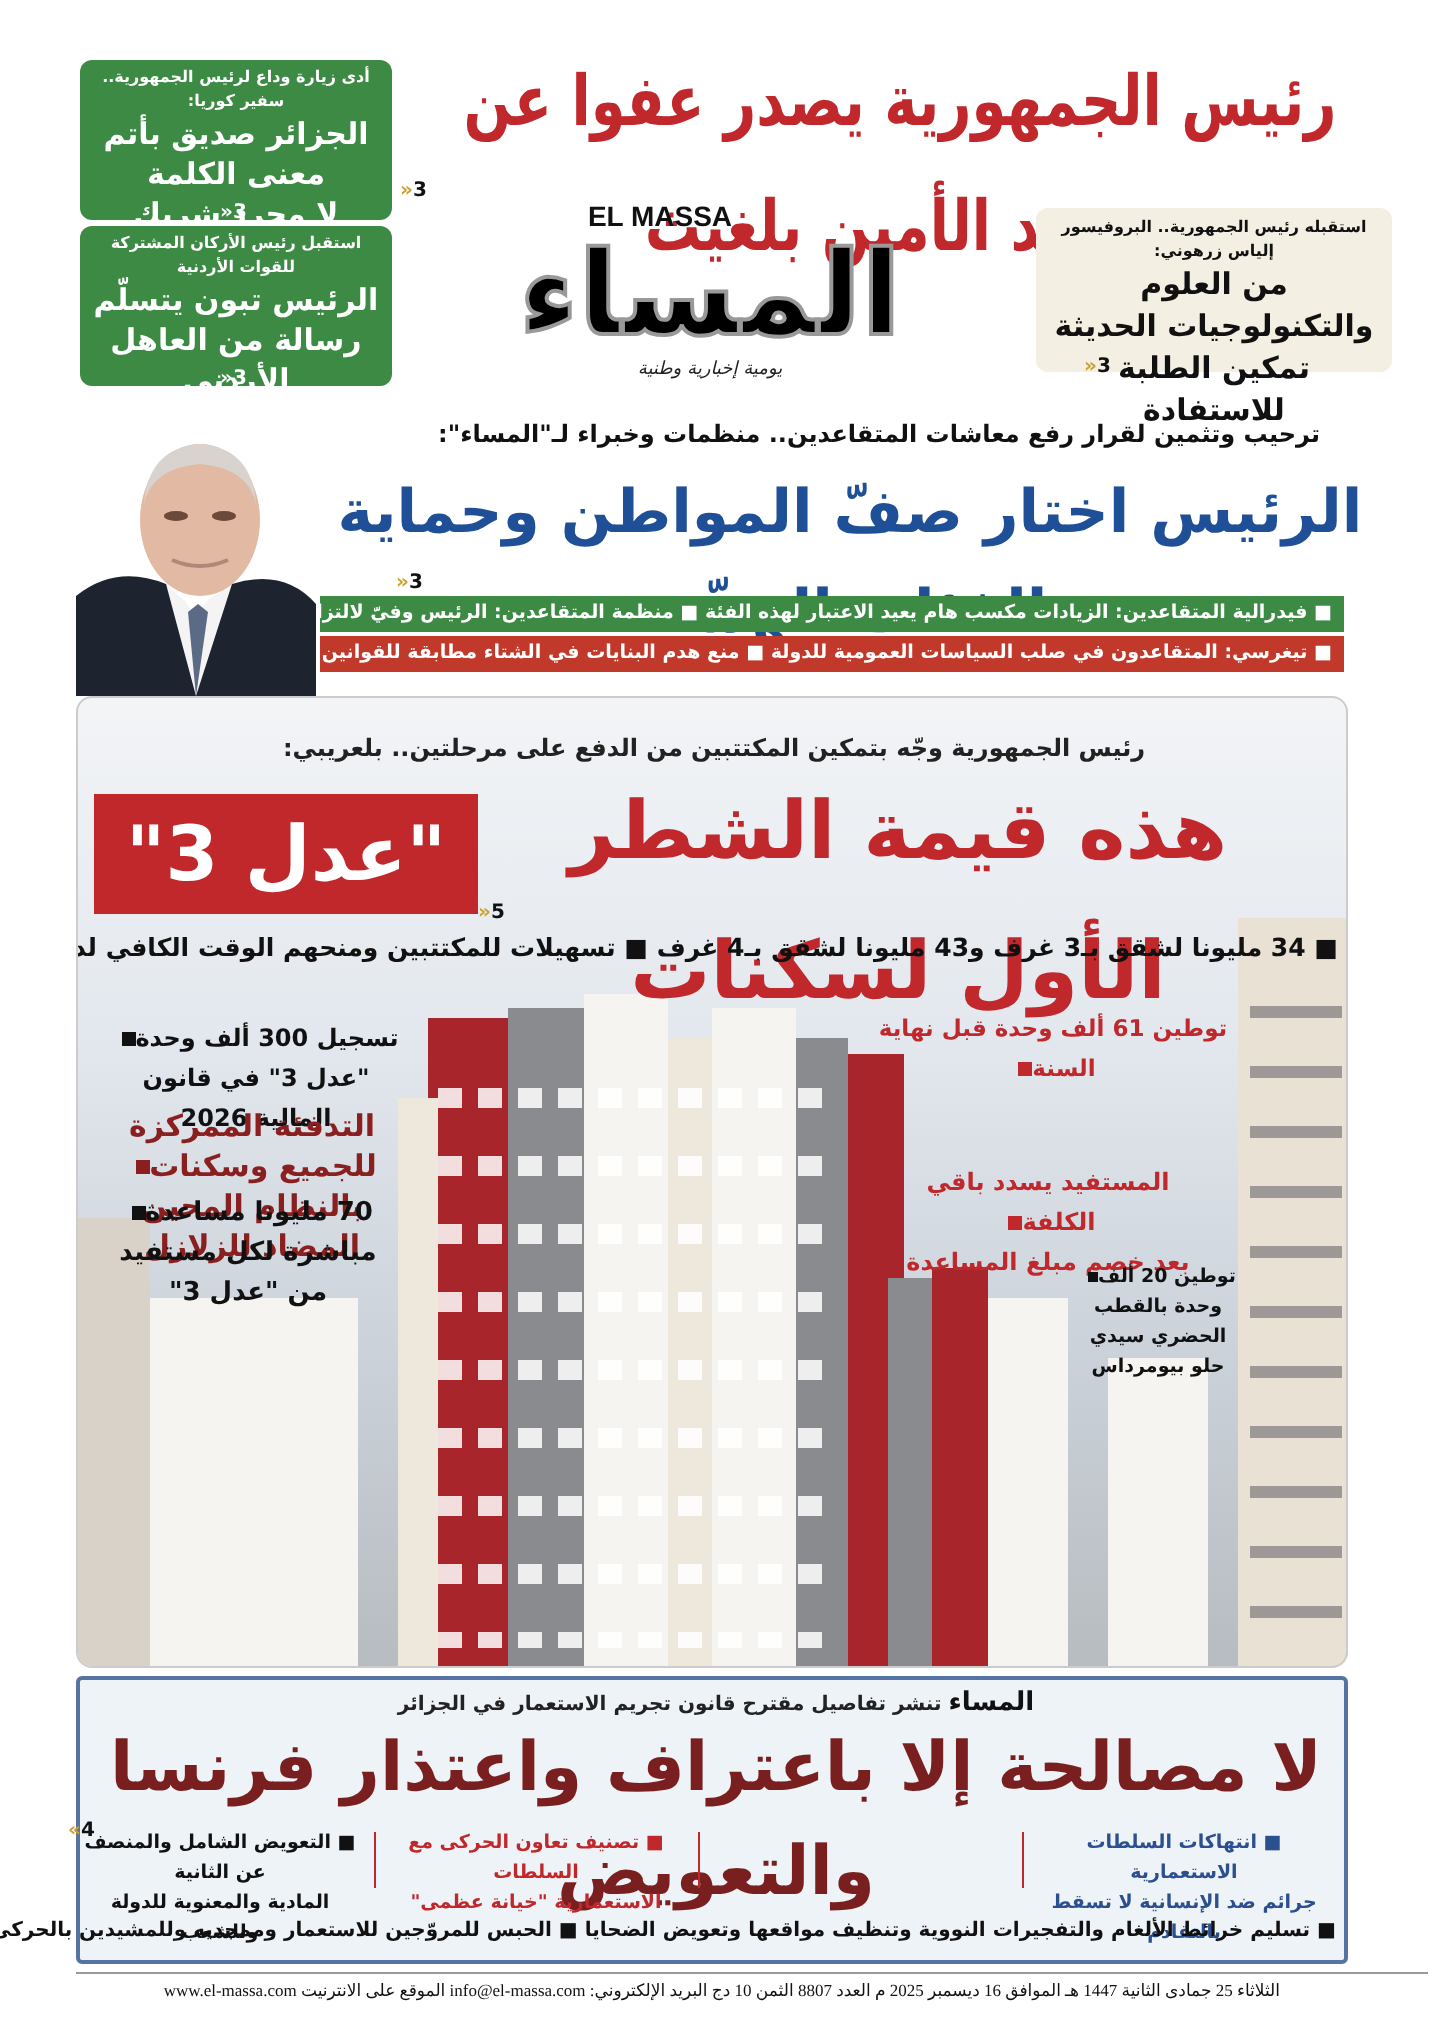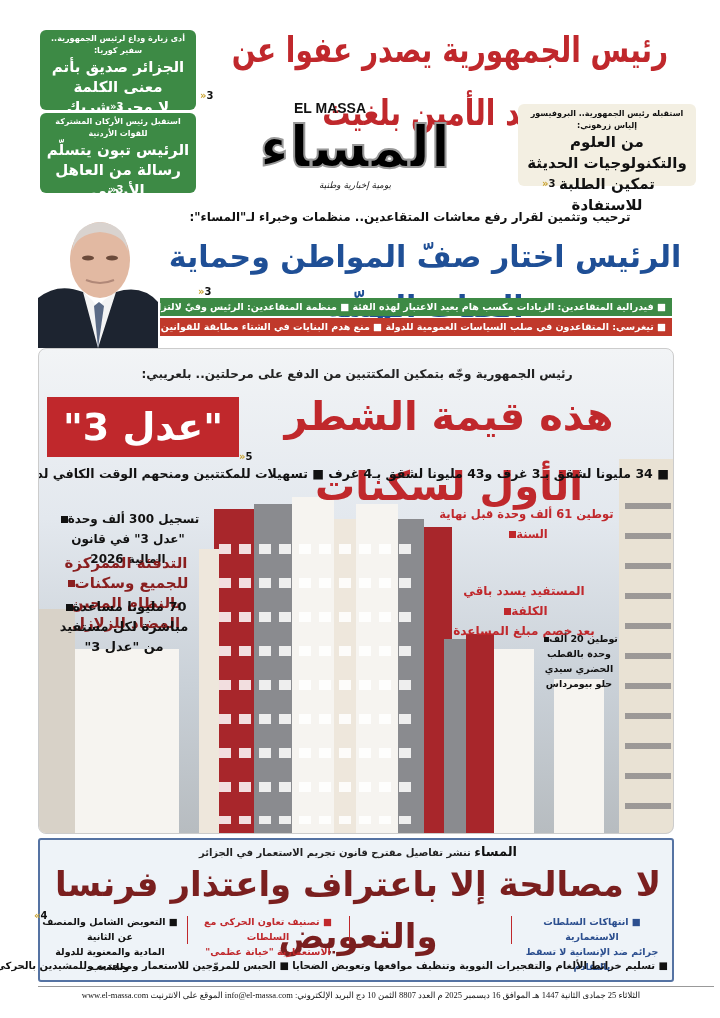--- a/index.html
+++ b/index.html
@@ -24,21 +24,21 @@
   .mast-arabic { left: 205px; top: 112px; width: 300px; height: 70px; text-align: center; font-weight: bold;
     font-size: 58px; line-height: 70px; color: #000; -webkit-text-stroke: 2px #999; letter-spacing: 2px; }
   .mast-tag { left: 255px; top: 180px; width: 200px; text-align: center; font-size: 9px; color: #222; font-style: italic; }
 
   
   .cream-box { left: 518px; top: 104px; width: 178px; height: 82px; background: #f3efe2; border-radius: 6px; text-align: center; padding: 4px; }
   .cream-kicker { font-size: 8px; font-weight: bold; line-height: 12px; }
   .cream-title { font-size: 15px; font-weight: bold; line-height: 21px; color: #111; }
 
   
-  .sub-kicker { left: 160px; top: 210px; width: 500px; text-align: center; font-size: 12px; font-weight: bold; color: #111; }
+  .sub-kicker { left: 160px; top: 210px; width: 500px; text-align: right; font-size: 12px; font-weight: bold; color: #111; }
   .main-blue { left: 165px; top: 232px; width: 520px; text-align: center; font-size: 30px; font-weight: bold; color: #1f4f96; line-height: 50px; letter-spacing: -1px; }
   .photo-president { left: 38px; top: 210px; width: 120px; height: 138px; overflow: hidden; }
   .banner-green { left: 160px; top: 298px; width: 512px; height: 18px; background: #3d8a45; color: #fff; font-size: 9.5px; font-weight: bold; line-height: 18px; padding: 0 6px; white-space: nowrap; overflow: hidden; }
   .banner-red { left: 160px; top: 318px; width: 512px; height: 18px; background: #c0392b; color: #fff; font-size: 9.5px; font-weight: bold; line-height: 18px; padding: 0 6px; white-space: nowrap; overflow: hidden; }
 
   
   .aadl-box { left: 38px; top: 348px; width: 636px; height: 486px; border-radius: 8px; overflow: hidden;
     background: linear-gradient(180deg, #f2f4f6 0%, #e3e8ee 35%, #c9d0d7 70%, #b7bcc0 100%); border: 1px solid #ccc; }
   .aadl-kicker { left: 0; top: 6px; width: 636px; text-align: center; font-size: 12px; font-weight: bold; color: #222; margin-top: 12px; }
   .aadl-title { left: 200px; top: 32px; width: 420px; text-align: center; font-size: 40px; font-weight: bold; color: #c0282c; line-height: 70px; letter-spacing: -1px; }

